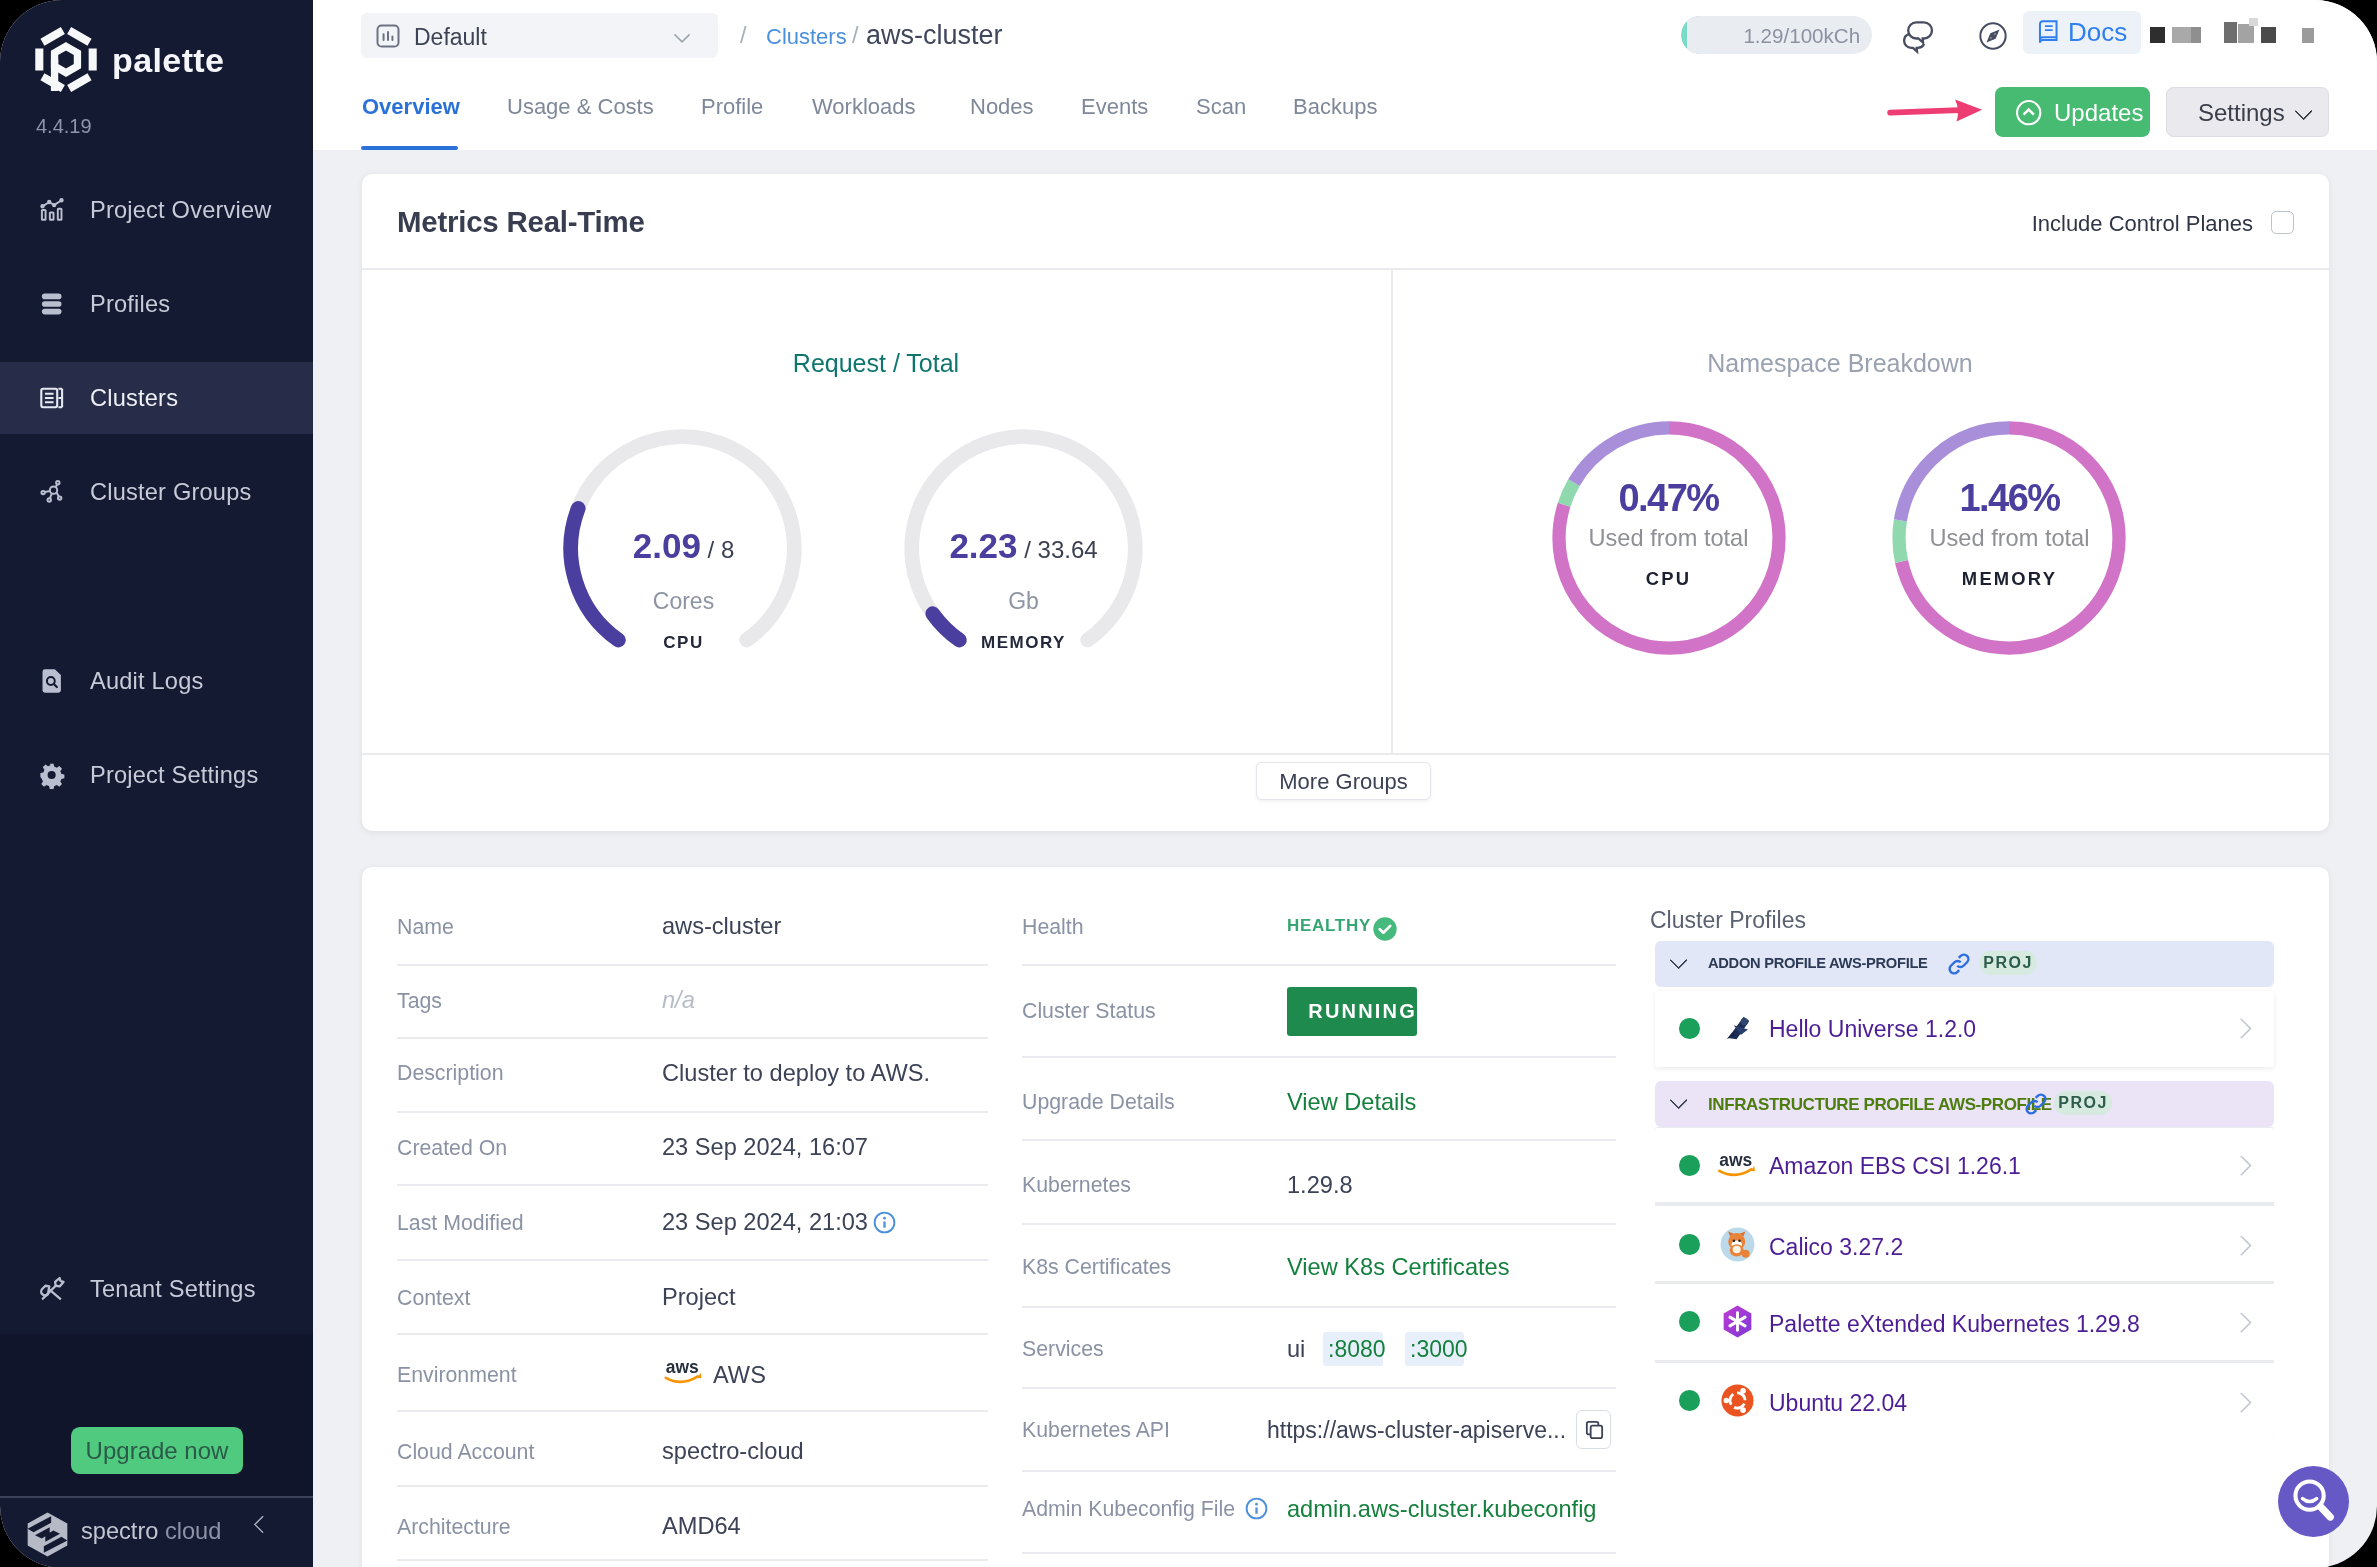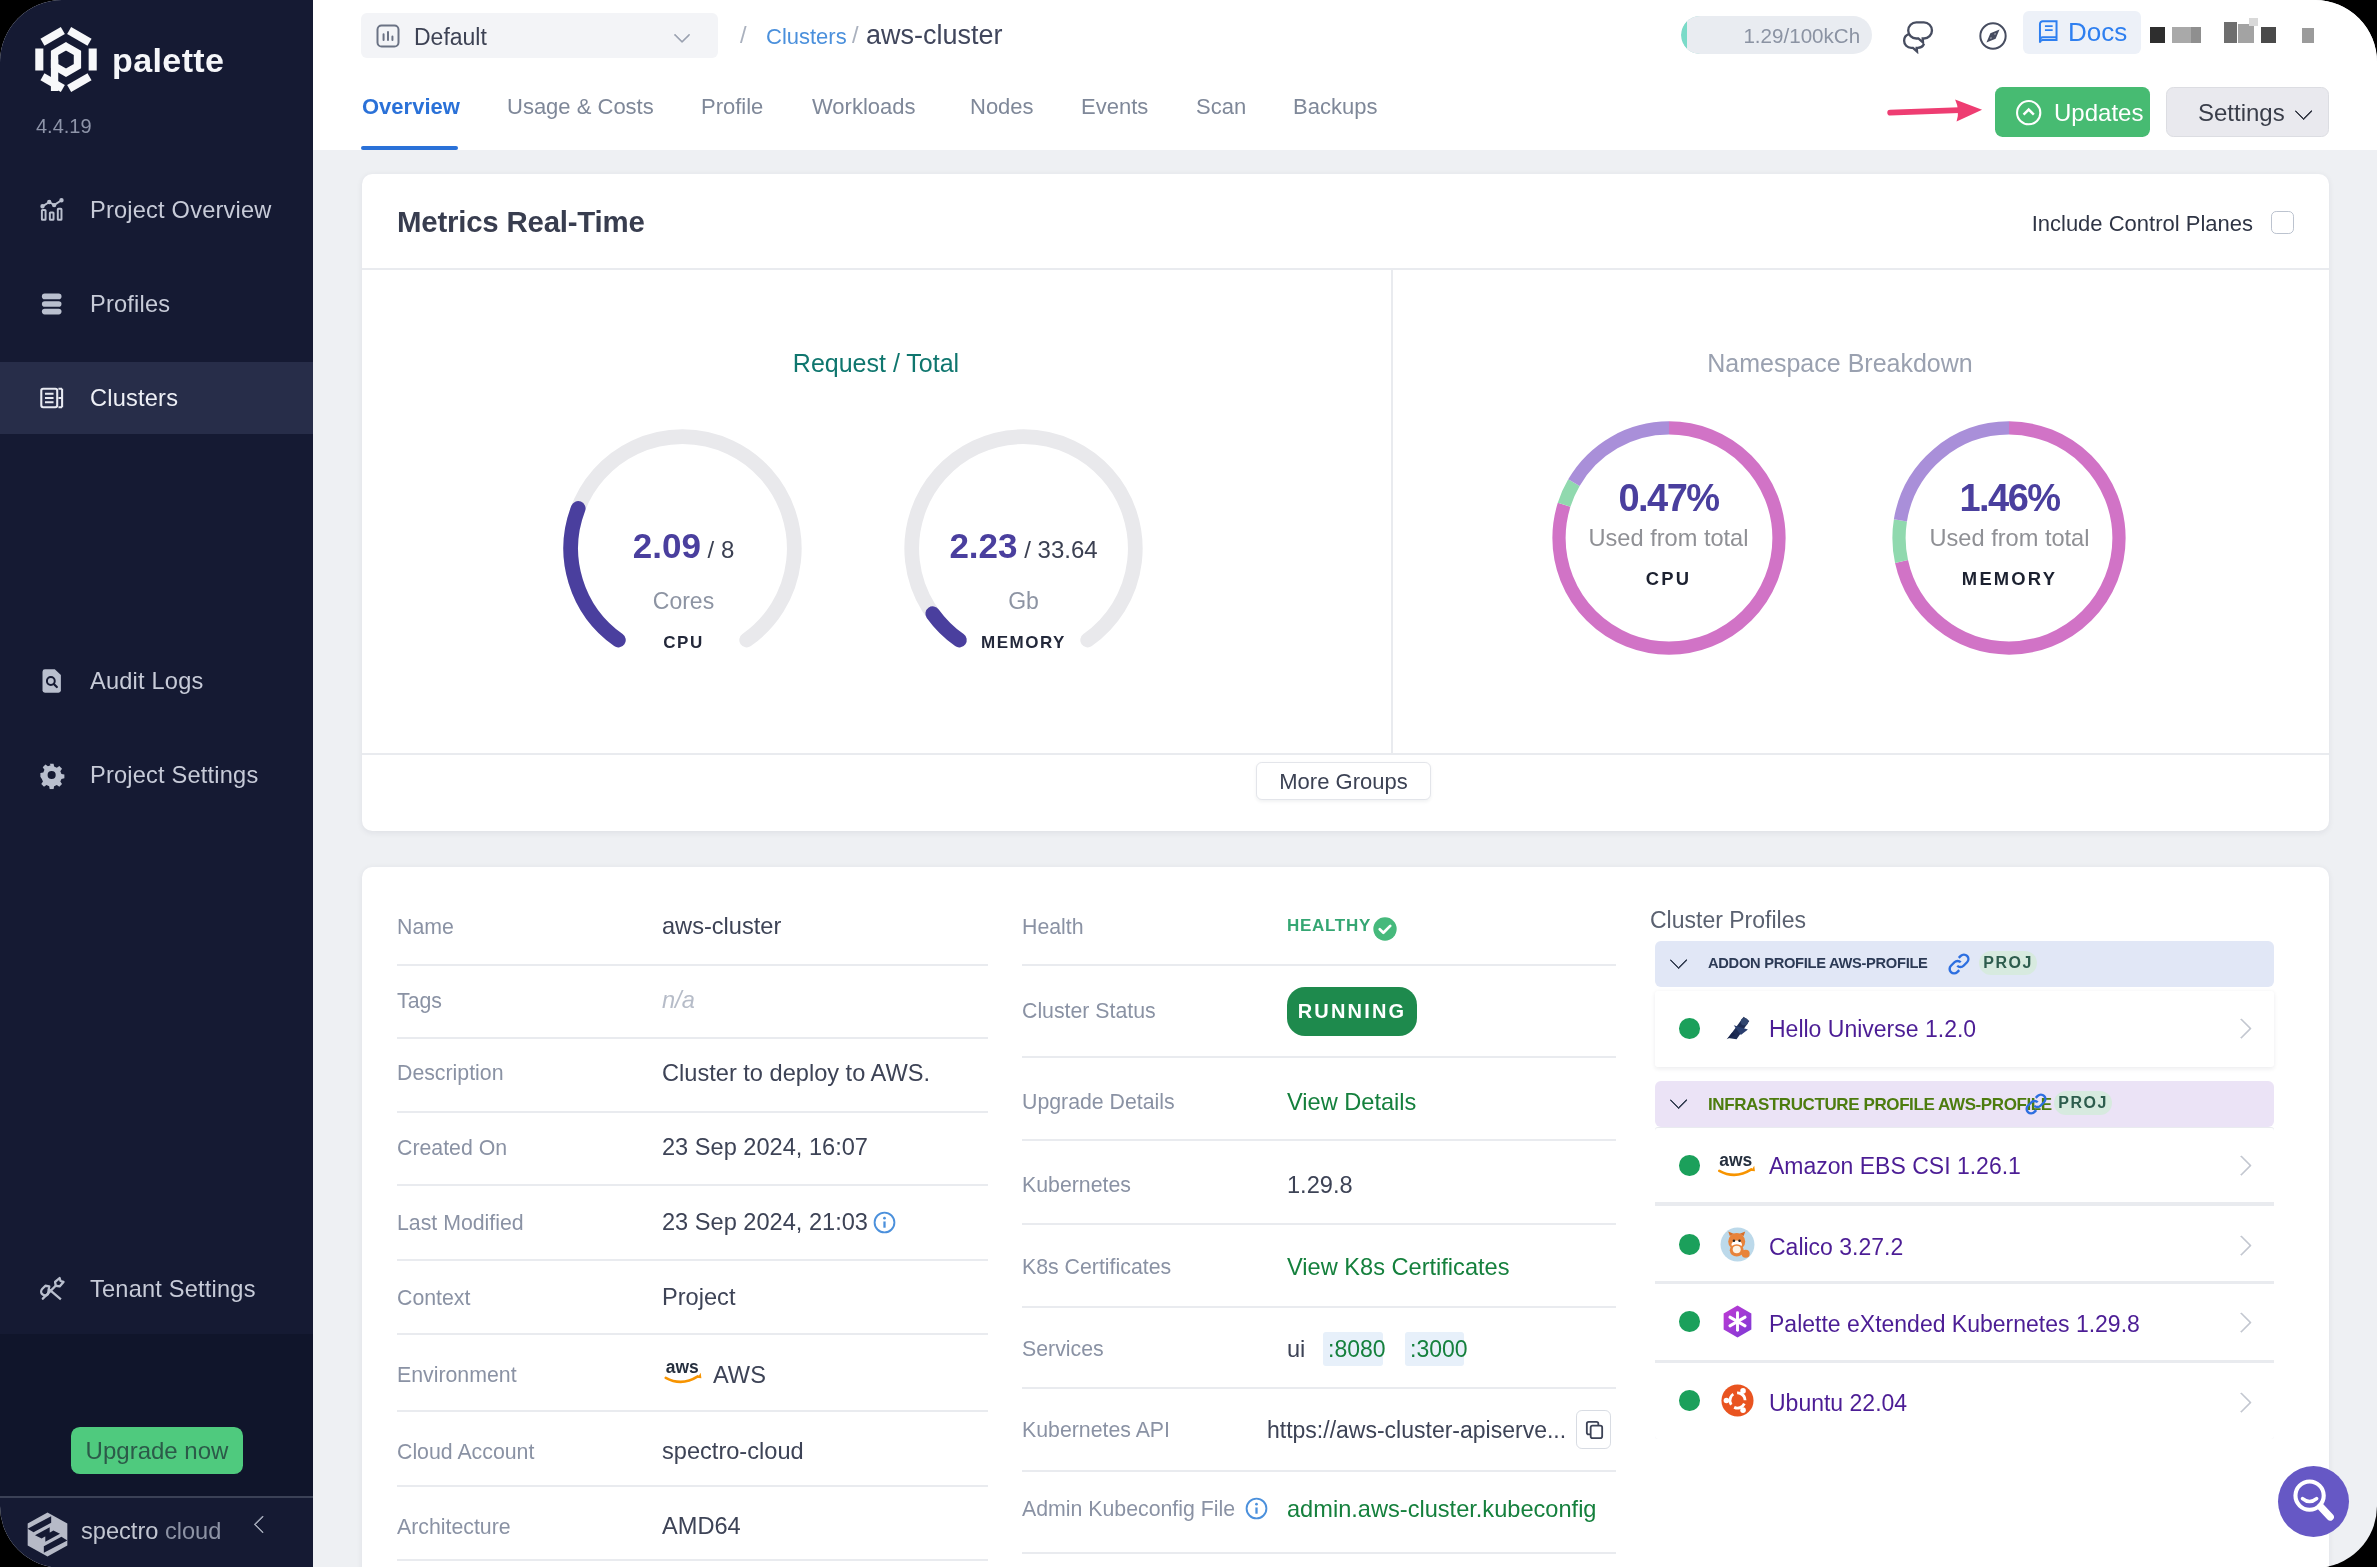--- a/index.html
+++ b/index.html
@@ -66,20 +66,31 @@
     </div>
     <div class="abs" style="left:0;top:362px;width:313px;height:72px;background:#272d49"></div>
     <div class="nav-item" style="top:362px">
       <svg class="ic" width="29.4" height="29.4" viewBox="0 0 24 24" fill="none" stroke="#e8eaf2" stroke-width="1.7">
           <rect x="3.5" y="4.5" width="13" height="15" rx="1.5"></rect>
           <path d="M6.5 8.5 H13.5 M6.5 12 H13.5 M6.5 15.5 H13.5"></path>
           <path d="M20.5 4.5 V19.5 M17.5 4.5 H20.5 M17.5 19.5 H20.5 M17.5 12 H20.5"></path>
         </svg>
       <div class="txt" style="color:#eef0f6">Clusters</div>
     </div>
+    <div class="nav-item" style="top:456px">
+      <svg class="ic" width="29.4" height="29.4" viewBox="0 0 24 24" fill="none" stroke="#b9bfce" stroke-width="1.6">
+          <circle cx="13.5" cy="10.5" r="3"></circle>
+          <circle cx="5" cy="12.5" r="1.4"></circle>
+          <circle cx="10" cy="18.5" r="1.4"></circle>
+          <circle cx="18.5" cy="17" r="1.4"></circle>
+          <circle cx="17" cy="4.5" r="1.4"></circle>
+          <path d="M6.3 12 L10.7 11.2 M12.2 13.2 L10.5 17.2 M16 12.5 L17.9 15.8 M15.4 7.9 L16.4 5.8"></path>
+        </svg>
+      <div class="txt">Cluster Groups</div>
+    </div>
     <div class="nav-item" style="top:645px">
       <svg class="ic" width="29.4" height="29.4" viewBox="0 0 24 24">
           <path d="M6.5 2.5 h8 L19.5 7 v12.5 a2 2 0 01-2 2 h-11 a2 2 0 01-2-2 V4.5 a2 2 0 012-2z" fill="#b9bfce"></path>
           <circle cx="11.3" cy="12" r="3.2" fill="none" stroke="#151a33" stroke-width="1.6"></circle>
           <path d="M13.7 14.4 L16.2 16.9" stroke="#151a33" stroke-width="1.8" stroke-linecap="round"></path>
         </svg>
       <div class="txt">Audit Logs</div>
     </div>
     <div class="nav-item" style="top:739px">
       <svg class="ic" width="29.4" height="29.4" viewBox="0 0 24 24" fill="#b9bfce">
@@ -280,21 +291,21 @@
   <div class="hdiv" style="left:397px;top:1559px;width:591px"></div>
 
   <div class="lbl" style="left:1022px;top:915px">Health</div>
   <div class="abs" style="left:1287px;top:916px;font-size:17px;font-weight:700;color:#35a673;letter-spacing:0.7px">HEALTHY</div>
   <svg class="abs" style="left:1371px;top:915px" width="28" height="28" viewBox="0 0 24 24">
       <circle cx="12" cy="12" r="10" fill="#46b97c"></circle>
       <path d="M7.5 12.2 L10.6 15.2 L16.5 9.3" fill="none" stroke="#fff" stroke-width="2.3" stroke-linecap="round" stroke-linejoin="round"></path>
     </svg>
   <div class="hdiv" style="left:1022px;top:964px;width:594px"></div>
   <div class="lbl" style="left:1022px;top:999px">Cluster Status</div>
-  <div class="abs" style="left:1287px;top:987px;width:130px;height:49px;background:#1e8a4d;border-radius:18px;text-align:center;line-height:49px;font-size:20px;font-weight:700;color:#fff;letter-spacing:2.2px">RUNNING</div>
+  <div class="abs" style="left:1287px;top:987px;width:130px;height:49px;background:#1e8a4d;border-radius:3px;text-align:right;line-height:49px;font-size:20px;font-weight:700;color:#fff;letter-spacing:2.2px">RUNNING</div>
   <div class="hdiv" style="left:1022px;top:1056px;width:594px"></div>
   <div class="lbl" style="left:1022px;top:1090px">Upgrade Details</div>
   <div class="val blue" style="left:1287px;top:1089px">View Details</div>
   <div class="hdiv" style="left:1022px;top:1139px;width:594px"></div>
   <div class="lbl" style="left:1022px;top:1173px">Kubernetes</div>
   <div class="val" style="left:1287px;top:1172px">1.29.8</div>
   <div class="hdiv" style="left:1022px;top:1223px;width:594px"></div>
   <div class="lbl" style="left:1022px;top:1255px">K8s Certificates</div>
   <div class="val blue" style="left:1287px;top:1254px">View K8s Certificates</div>
   <div class="hdiv" style="left:1022px;top:1306px;width:594px"></div>

